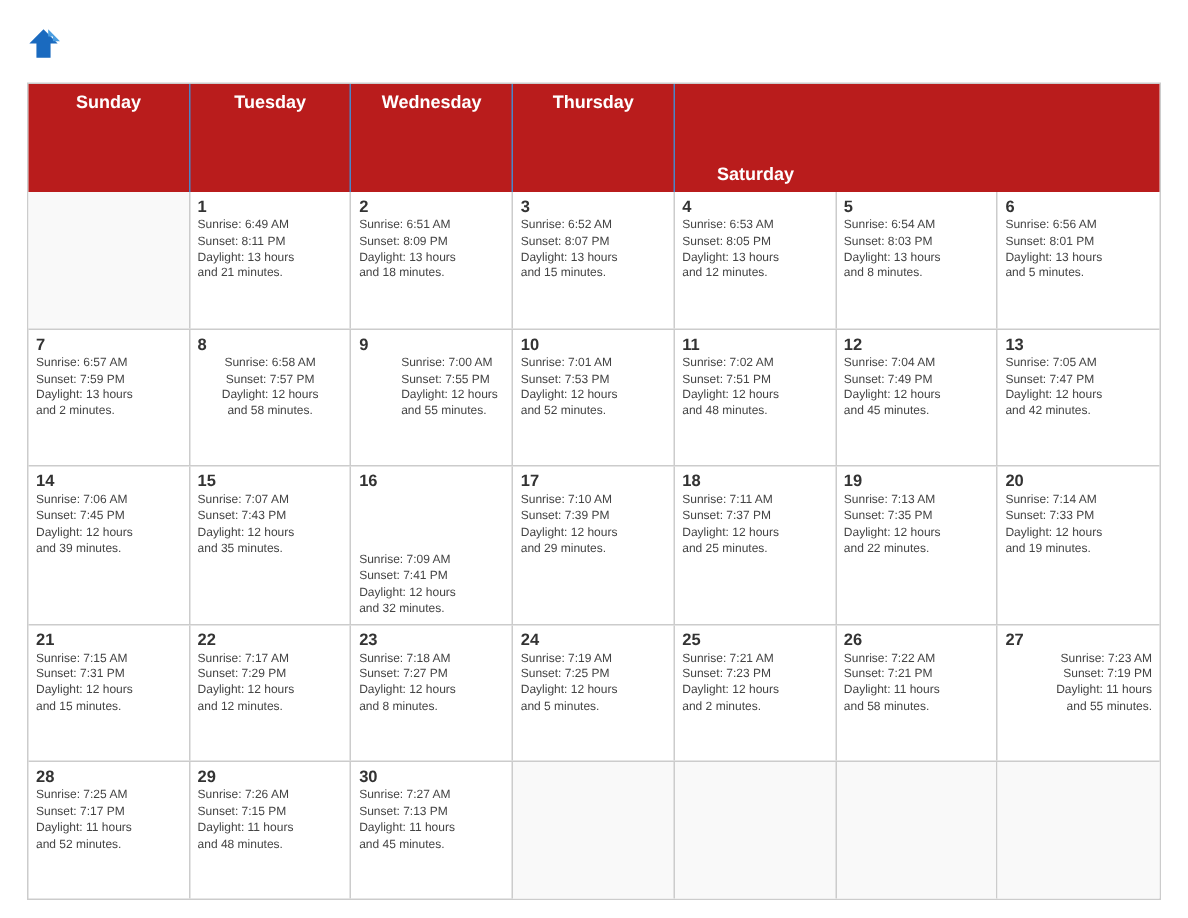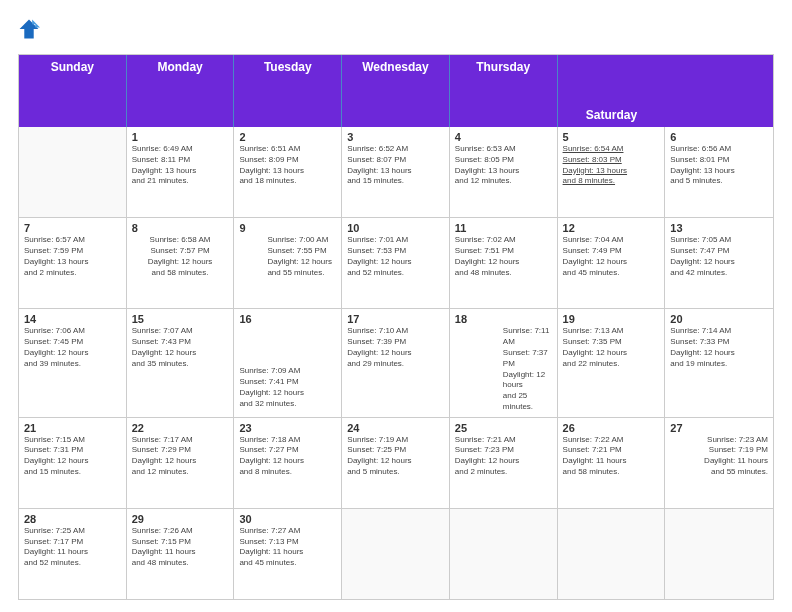--- a/index.html
+++ b/index.html
@@ -55,21 +55,21 @@
     }
     .calendar {
       flex: 1;
       display: flex;
       flex-direction: column;
       border: 1px solid #ccc;
     }
     .cal-header {
       display: grid;
       grid-template-columns: repeat(7, 1fr);
-      background: #6d28d9;
+      background: #b91c1c;
     }
     .cal-header-cell {
       color: #fff;
       font-size: 12px;
       font-weight: bold;
       text-align: center;
       padding: 5px 2px;
       border-right: 1px solid #4a85c7;
     }
     .cal-header-cell:last-child { border-right: none; margin-top: 48px; }
@@ -130,21 +130,20 @@
     </div>
     <div class="title-block">
       <div class="month-title"></div>
       <div class="subtitle"></div>
     </div>
   </div>
 
   <div class="calendar">
     <div class="cal-header" id="cal-header">
         <div class="cal-header-cell">Sunday</div>
-        <div class="cal-header-cell">Monday</div>
         <div class="cal-header-cell">Tuesday</div>
         <div class="cal-header-cell">Wednesday</div>
         <div class="cal-header-cell">Thursday</div>
         <div class="cal-header-cell">Saturday</div>
       </div>
     <div class="cal-body" id="cal-body">
         <div class="cal-row">
           <div class="cal-cell empty"></div>
           <div class="cal-cell">
             <span class="day-num">1</span>
@@ -169,21 +168,21 @@
           </div>
           <div class="cal-cell">
             <span class="day-num">4</span>
             <div class="cell-info" style="white-space: pre-line;">Sunrise: 6:53 AM
 Sunset: 8:05 PM
 Daylight: 13 hours
 and 12 minutes.</div>
           </div>
           <div class="cal-cell">
             <span class="day-num">5</span>
-            <div class="cell-info" style="white-space: pre-line; text-decoration: underline;">Sunrise: 6:54 AM
+            <div class="cell-info" style="white-space: pre-line;">Sunrise: 6:54 AM
 Sunset: 8:03 PM
 Daylight: 13 hours
 and 8 minutes.</div>
           </div>
           <div class="cal-cell">
             <span class="day-num">6</span>
             <div class="cell-info" style="white-space: pre-line;">Sunrise: 6:56 AM
 Sunset: 8:01 PM
 Daylight: 13 hours
 and 5 minutes.</div>
@@ -264,21 +263,21 @@
           </div>
           <div class="cal-cell">
             <span class="day-num">17</span>
             <div class="cell-info" style="white-space: pre-line;">Sunrise: 7:10 AM
 Sunset: 7:39 PM
 Daylight: 12 hours
 and 29 minutes.</div>
           </div>
           <div class="cal-cell">
             <span class="day-num">18</span>
-            <div class="cell-info" style="white-space: pre-line; margin-left: 48px;">Sunrise: 7:11 AM
+            <div class="cell-info" style="white-space: pre-line;">Sunrise: 7:11 AM
 Sunset: 7:37 PM
 Daylight: 12 hours
 and 25 minutes.</div>
           </div>
           <div class="cal-cell">
             <span class="day-num">19</span>
             <div class="cell-info" style="white-space: pre-line;">Sunrise: 7:13 AM
 Sunset: 7:35 PM
 Daylight: 12 hours
 and 22 minutes.</div>

